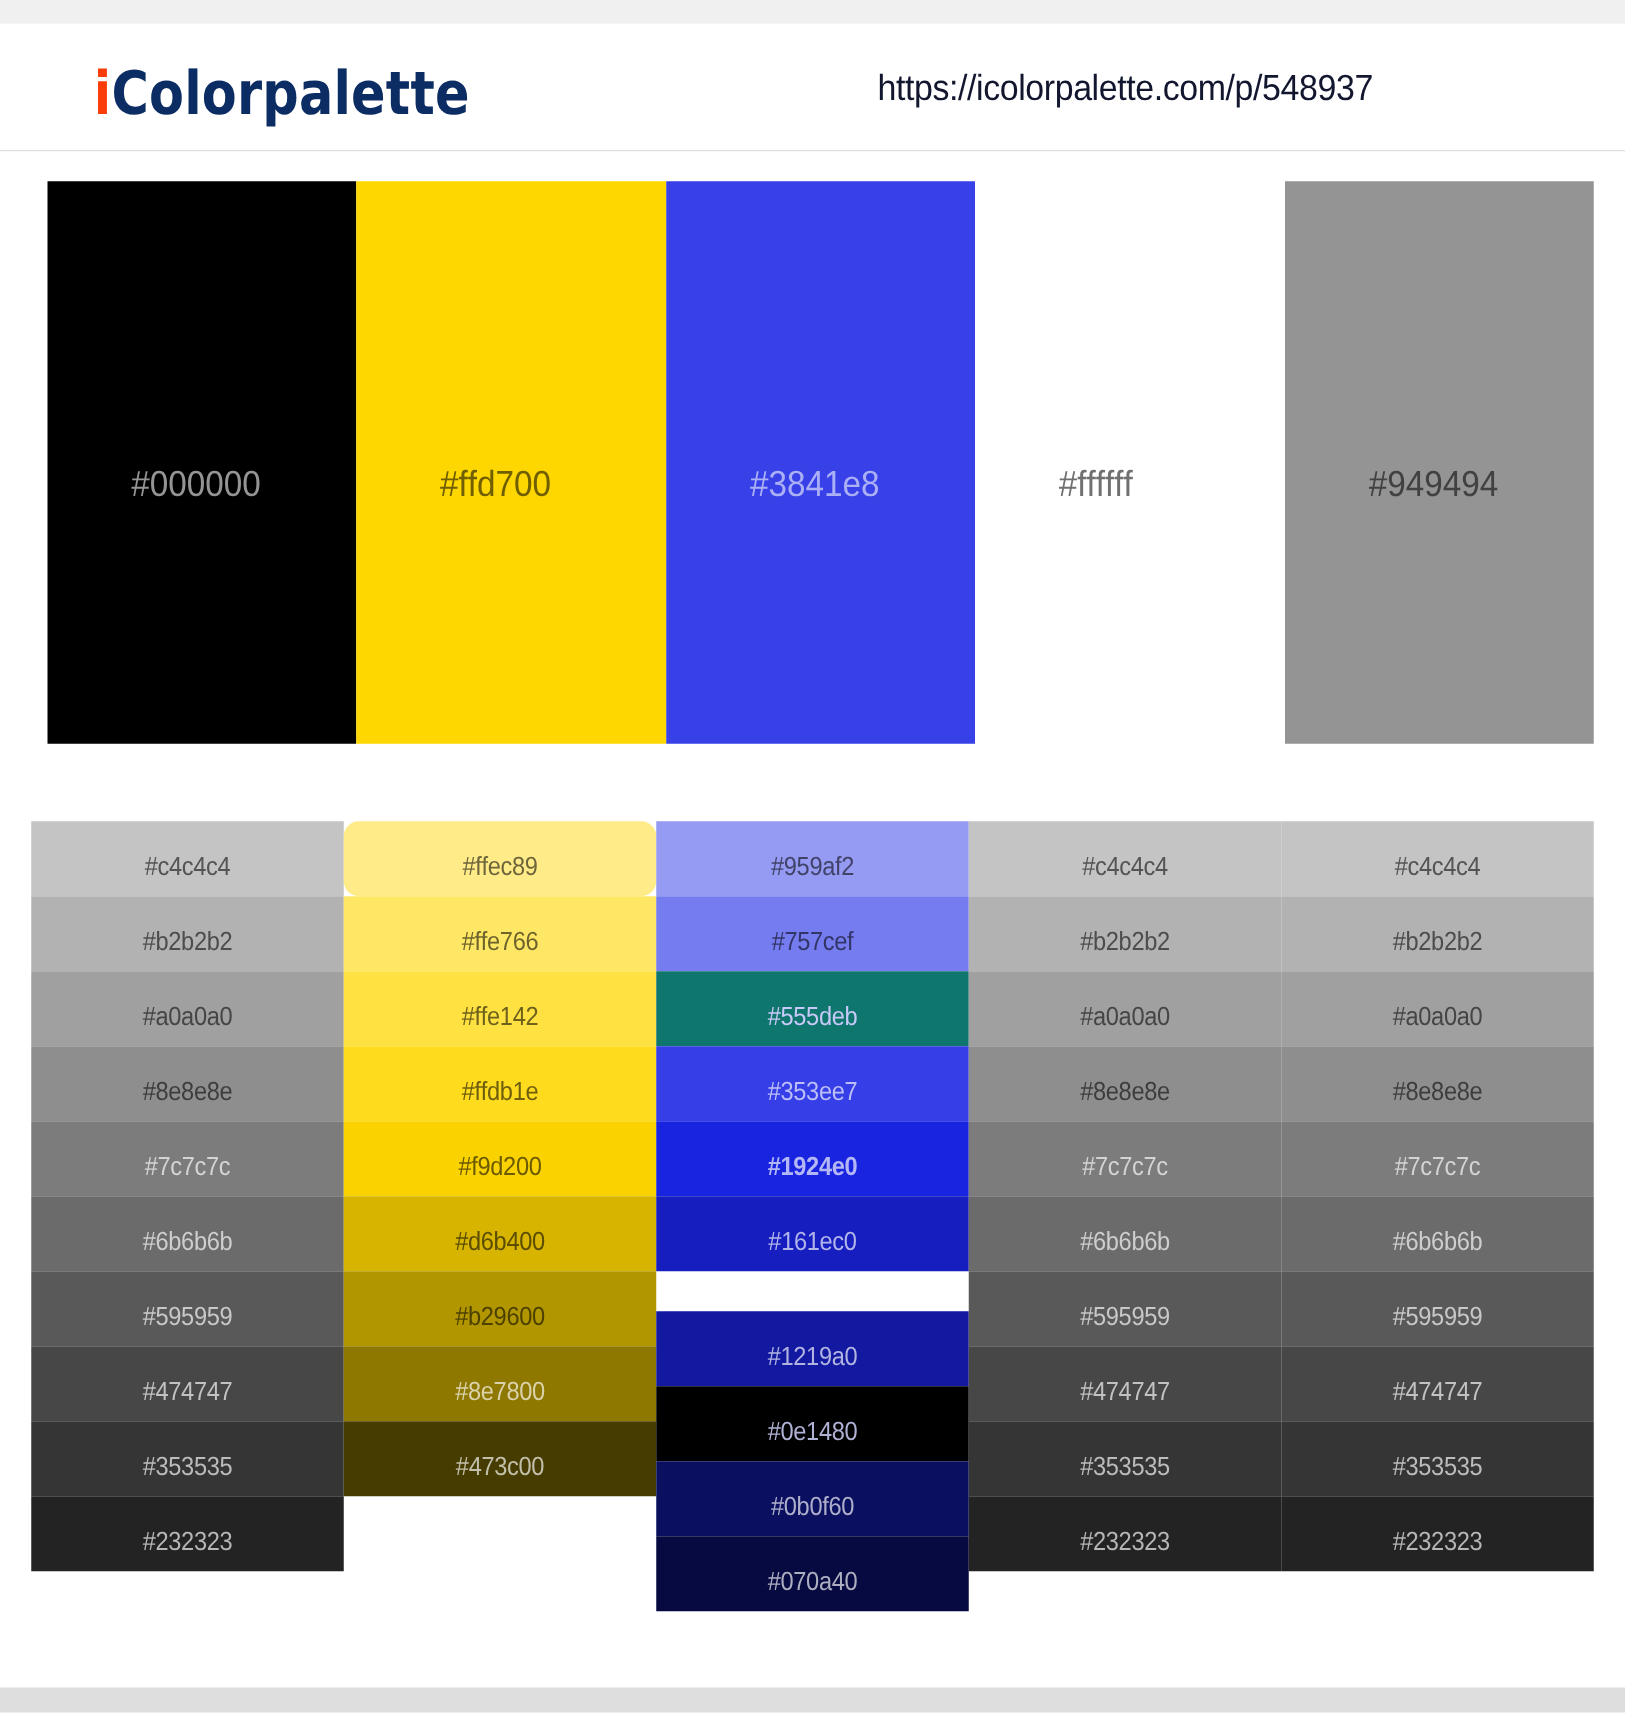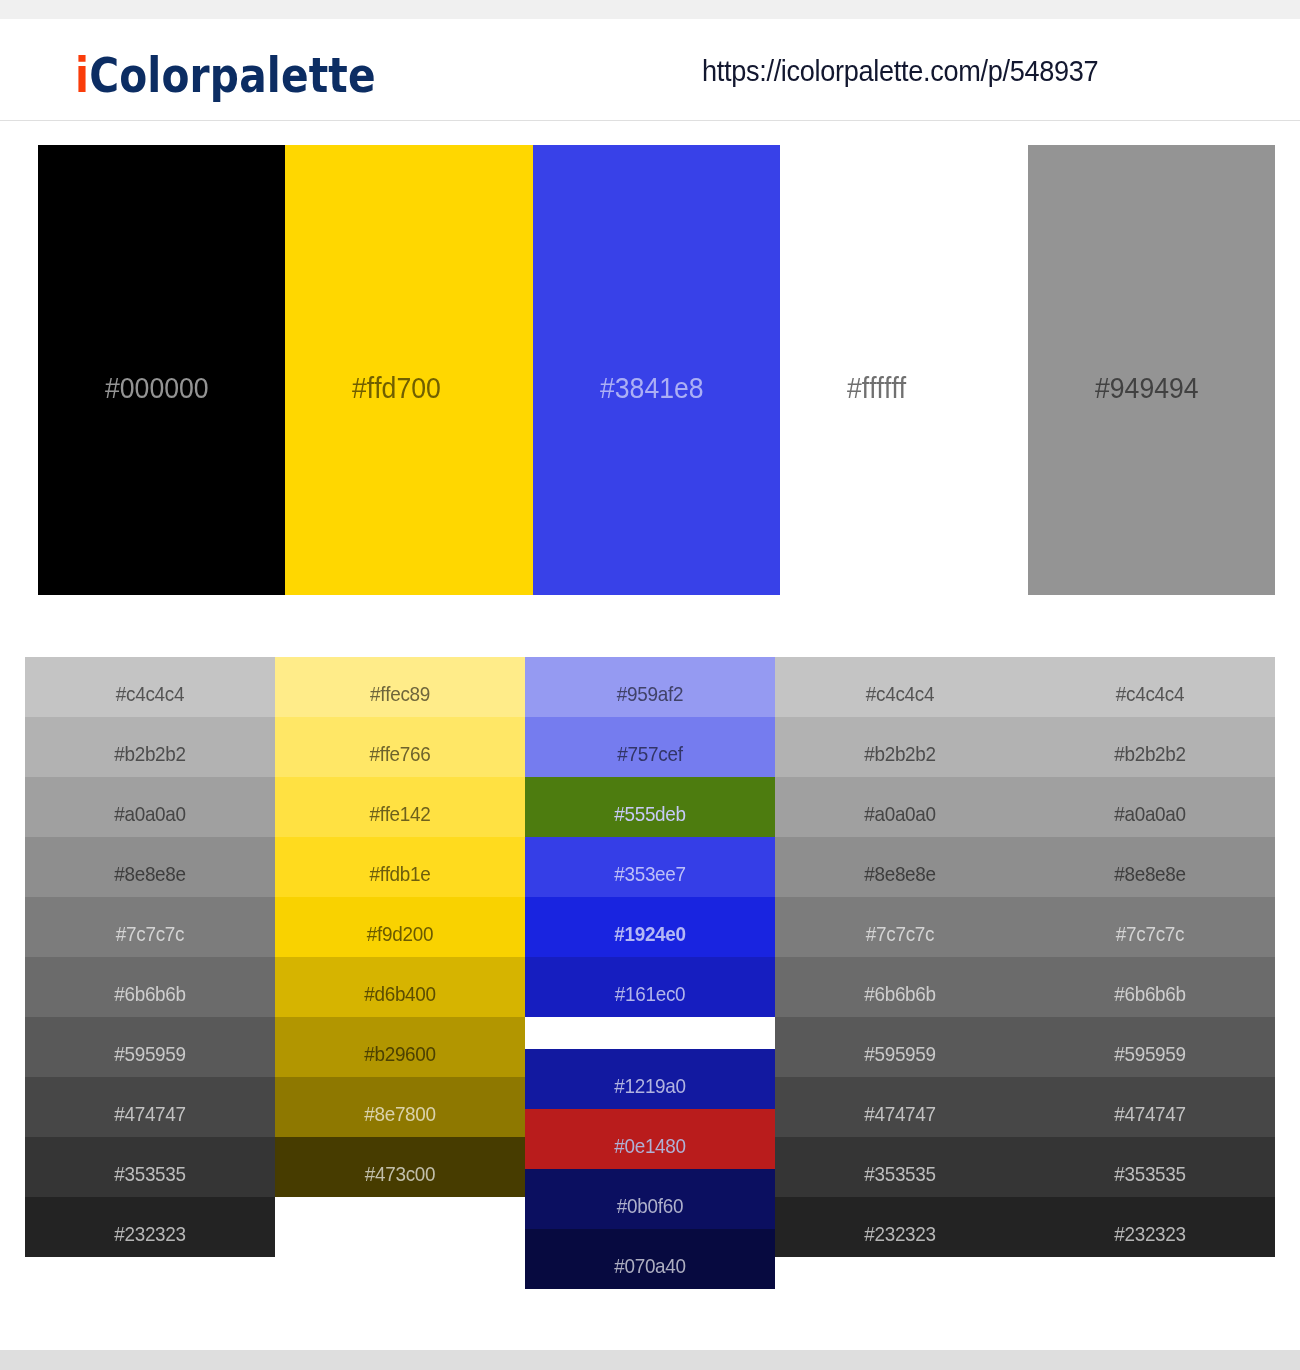--- a/index.html
+++ b/index.html
@@ -102,21 +102,21 @@
         <span class="shade-hex" style="color: rgb(194, 194, 194);">#474747</span>
       </div>
       <div class="shade-cell" style="background: rgb(53, 53, 53);">
         <span class="shade-hex" style="color: rgb(188, 188, 188);">#353535</span>
       </div>
       <div class="shade-cell" style="background: rgb(35, 35, 35);">
         <span class="shade-hex" style="color: rgb(182, 182, 182);">#232323</span>
       </div>
     </div>
     <div class="shade-col">
-      <div class="shade-cell" style="background: rgb(255, 236, 137);">
+      <div class="shade-cell" style="background: rgb(255, 236, 137); border-radius: 12px;">
         <span class="shade-hex" style="color: rgb(110, 101, 59);">#ffec89</span>
       </div>
       <div class="shade-cell" style="background: rgb(255, 231, 102);">
         <span class="shade-hex" style="color: rgb(110, 99, 44);">#ffe766</span>
       </div>
       <div class="shade-cell" style="background: rgb(255, 225, 66);">
         <span class="shade-hex" style="color: rgb(110, 97, 28);">#ffe142</span>
       </div>
       <div class="shade-cell" style="background: rgb(255, 219, 30);">
         <span class="shade-hex" style="color: rgb(110, 94, 13);">#ffdb1e</span>
@@ -137,36 +137,36 @@
         <span class="shade-hex" style="color: rgb(194, 191, 171);">#473c00</span>
       </div>
     </div>
     <div class="shade-col">
       <div class="shade-cell" style="background: rgb(149, 154, 242);">
         <span class="shade-hex" style="color: rgb(64, 66, 104);">#959af2</span>
       </div>
       <div class="shade-cell" style="background: rgb(117, 124, 239);">
         <span class="shade-hex" style="color: rgb(50, 53, 103);">#757cef</span>
       </div>
-      <div class="shade-cell" style="background: #4d7c0f;">
+      <div class="shade-cell" style="background: #0f766e;">
         <span class="shade-hex" style="color: rgb(199, 202, 248);">#555deb</span>
       </div>
       <div class="shade-cell" style="background: rgb(53, 62, 231);">
         <span class="shade-hex" style="color: rgb(188, 191, 247);">#353ee7</span>
       </div>
       <div class="shade-cell" style="background: rgb(25, 36, 224); font-weight: bold;">
         <span class="shade-hex" style="color: rgb(179, 183, 245);">#1924e0</span>
       </div>
       <div class="shade-cell" style="background: rgb(22, 30, 192);">
         <span class="shade-hex" style="color: rgb(178, 181, 234);">#161ec0</span>
       </div>
       <div class="shade-cell" style="background: rgb(18, 25, 160); margin-top: 32px;">
         <span class="shade-hex" style="color: rgb(177, 179, 224);">#1219a0</span>
       </div>
-      <div class="shade-cell" style="background: #b91c1c;">
+      <div class="shade-cell" style="background: #000000;">
         <span class="shade-hex" style="color: rgb(175, 177, 213);">#0e1480</span>
       </div>
       <div class="shade-cell" style="background: rgb(11, 15, 96); padding-left: 12px;">
         <span class="shade-hex" style="color: rgb(174, 176, 203);">#0b0f60</span>
       </div>
       <div class="shade-cell" style="background: rgb(7, 10, 64);">
         <span class="shade-hex" style="color: rgb(173, 174, 192);">#070a40</span>
       </div>
     </div>
     <div class="shade-col">

